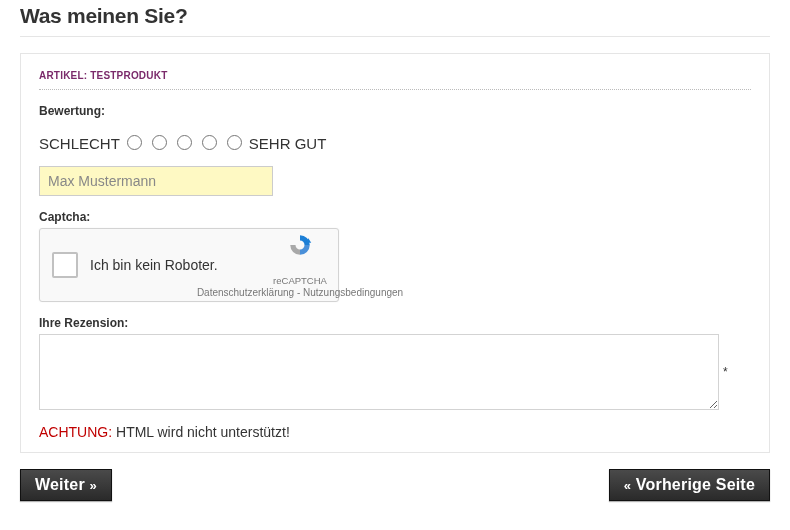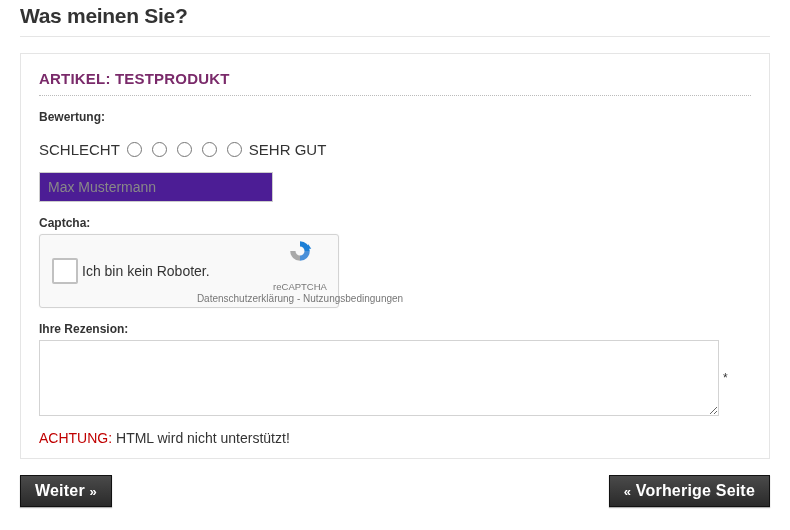--- a/index.html
+++ b/index.html
@@ -22,73 +22,73 @@
     letter-spacing: -0.3px;
   }
   .form-card {
     border: 1px solid #e5e5e5;
     margin-top: 16px;
     padding: 16px 18px 12px 18px;
   }
   .article-heading {
     font-family: "Arial Narrow", Arial, sans-serif;
     font-stretch: condensed;
-    font-size: 15px;
+    font-size: 10px;
     font-weight: bold;
     color: #7a2a6a;
     letter-spacing: 0.2px;
     padding-bottom: 8px;
     border-bottom: 1px dotted #bbb;
     margin-bottom: 14px;
   }
   .field-block { margin-bottom: 14px; }
   .field-label {
     font-size: 12px;
     font-weight: bold;
     color: #333;
     display: block;
     margin-bottom: 4px;
   }
   .rating-row {
     display: flex;
-    align-items: center;
+    align-items: flex-start;
     gap: 4px;
     font-size: 15px;
     color: #333;
     margin-top: 17px;
   }
   .rating-row input[type=radio] {
     width: 15px; height: 15px;
     margin: 0 3px;
   }
   .text-input {
     width: 234px;
     height: 30px;
     border: 1px solid #ccc;
-    background: #4c1d95;
+    background: #fef9c3;
     padding: 0 8px;
     font-size: 14px;
     color: #888;
   }
   .captcha-box {
     width: 300px;
     height: 74px;
     border: 1px solid #d3d3d3;
     border-radius: 3px;
     background: #f9f9f9;
     display: flex;
     align-items: stretch;
     position: relative;
     box-shadow: 0 0 2px rgba(0,0,0,0.05);
   }
   .captcha-left {
     display: flex;
     align-items: center;
     padding-left: 12px;
-    gap: 4px;
+    gap: 12px;
     flex: 1;
   }
   .captcha-check {
     width: 26px; height: 26px;
     border: 2px solid #c1c1c1;
     border-radius: 2px;
     background: #fff;
   }
   .captcha-text { font-size: 14px; color: #333; }
   .captcha-right {

